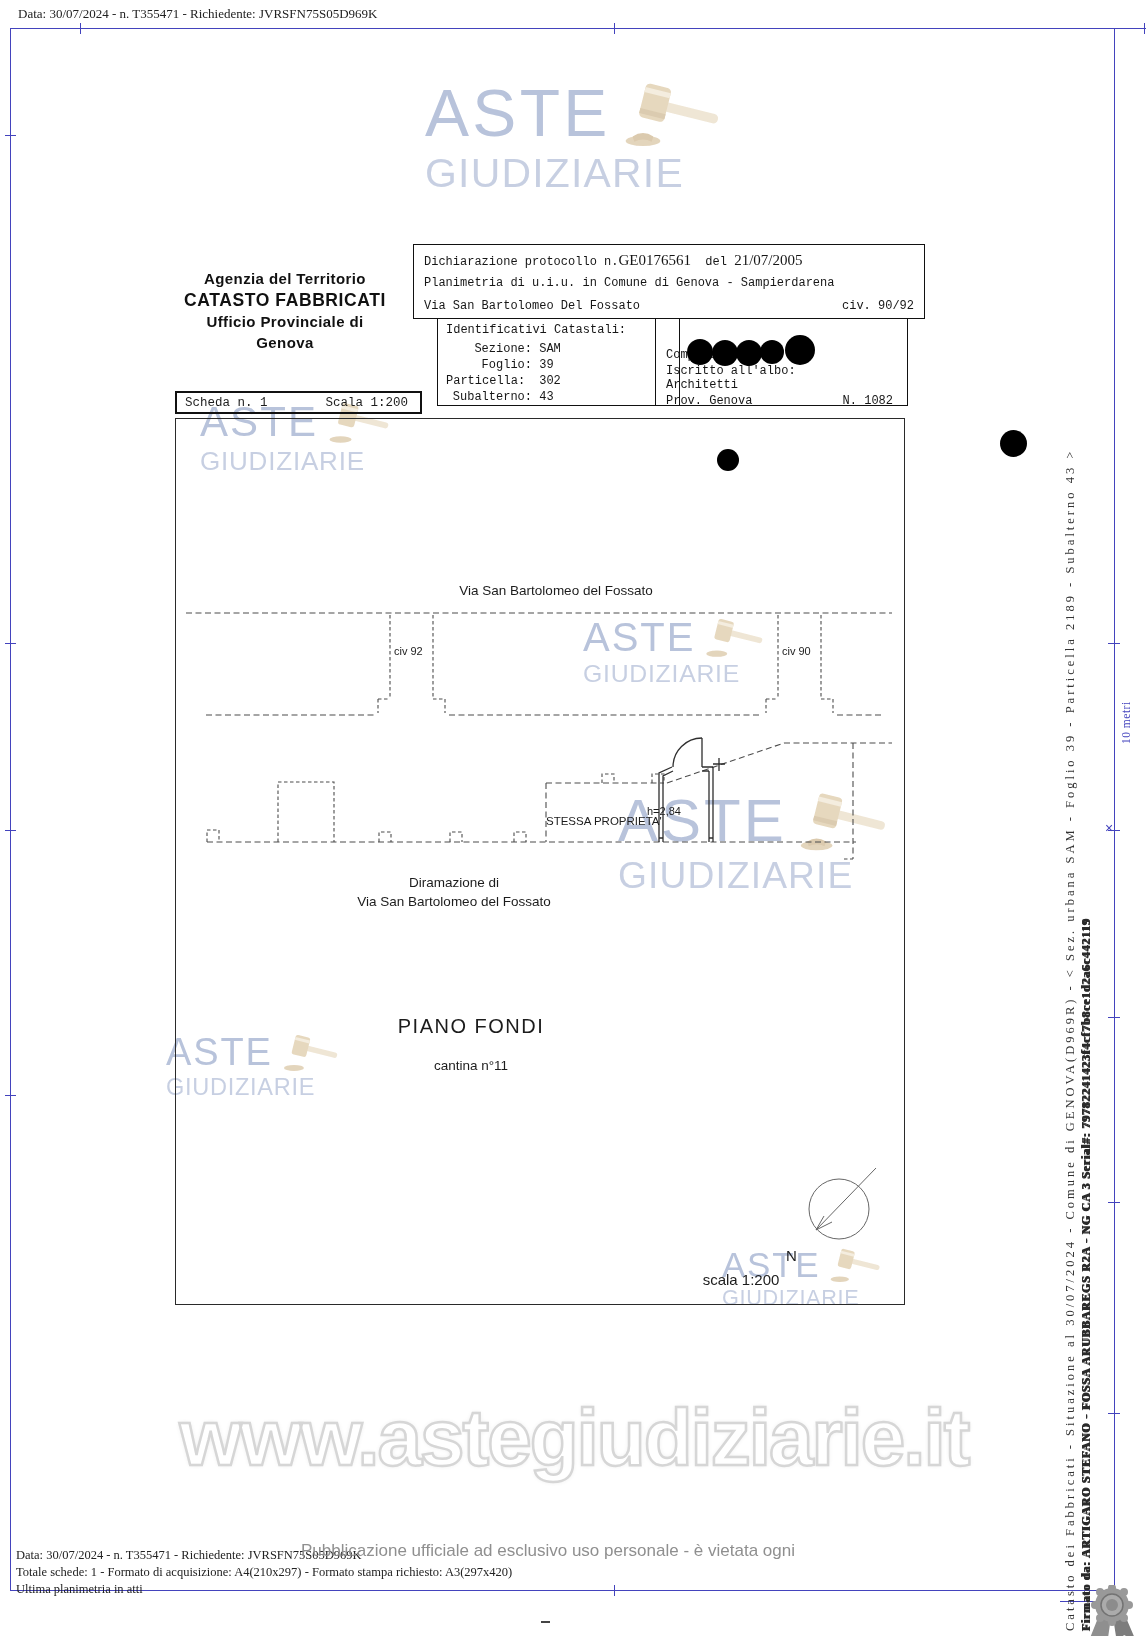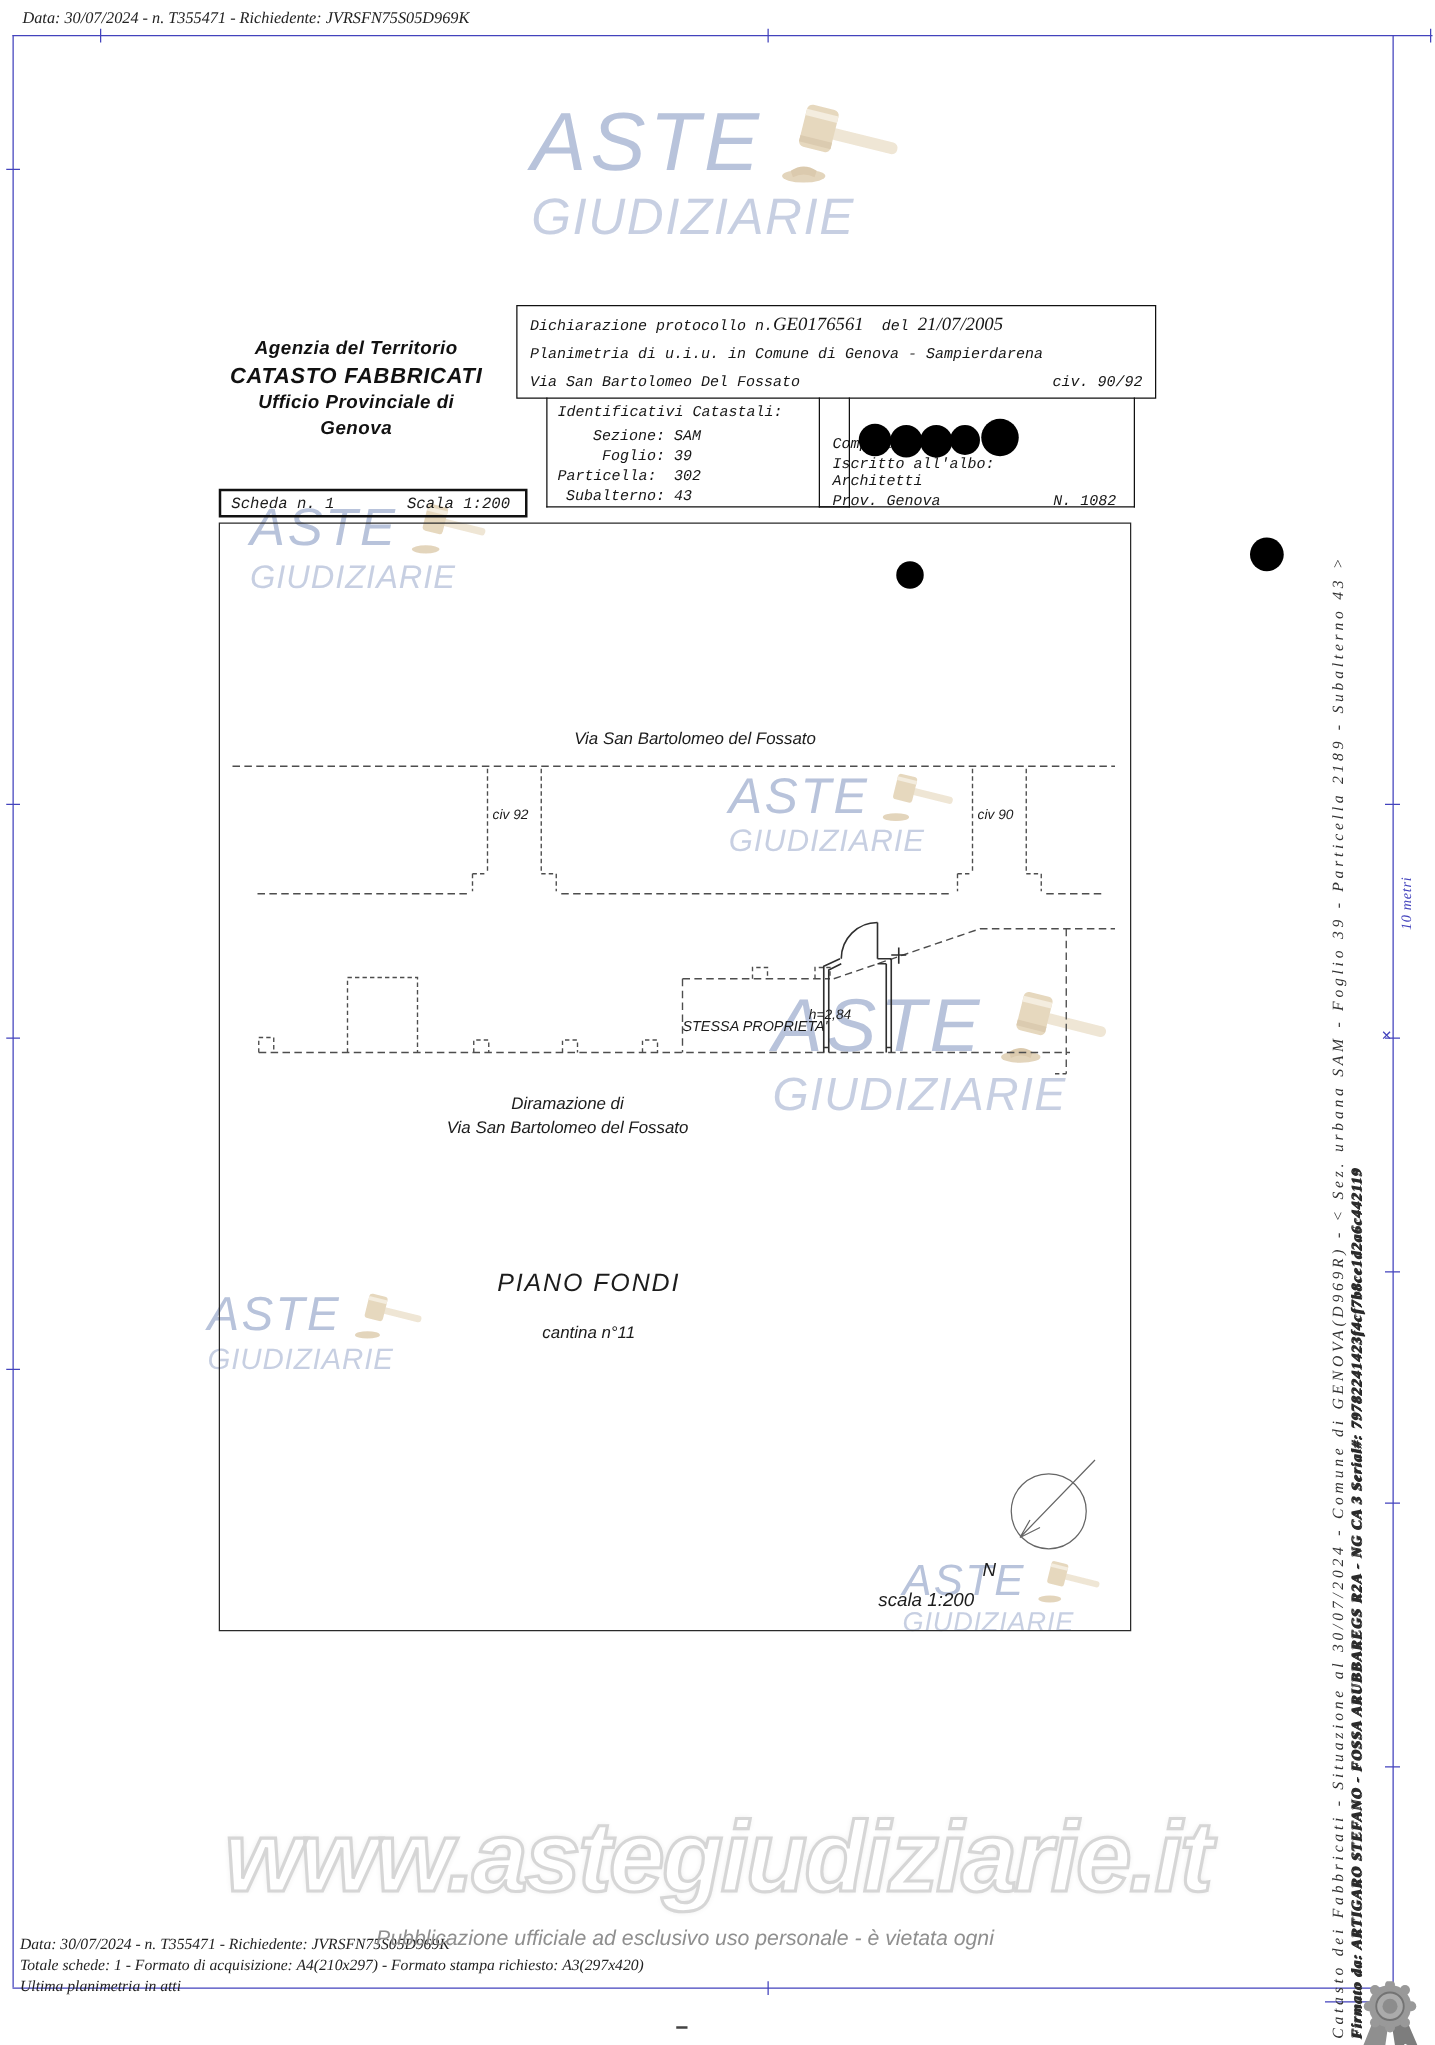--- a/index.html
+++ b/index.html
@@ -1,17 +1,17 @@
 <!DOCTYPE html>
 <html><head>
 <meta charset="utf-8">
 <style>
   html,body{margin:0;padding:0;background:#e8e8e8;}
   #page{position:relative;width:1148px;height:1636px;background:#ffffff;overflow:hidden;
-        font-family:"Liberation Sans",sans-serif;color:#1c1c1c;font-style:italic;}
+        font-family:"Liberation Sans",sans-serif;color:#1c1c1c;}
   .abs{position:absolute;}
   .serif{font-family:"Liberation Serif",serif;}
   .mono{font-family:"Liberation Mono",monospace;}
   
   .blue{background:#4343bd;}
   .bluev{width:1.4px;}
   .blueh{height:1.4px;}
   
   .bx{border:1px solid #111;box-sizing:border-box;background:transparent;}
   .mono12{font-size:12px;line-height:15px;color:#161616;}
@@ -25,21 +25,21 @@
   .dot{position:absolute;background:#000;border-radius:50%;z-index:4;}
   
   .d{fill:none;stroke:#4d4d4d;stroke-width:1.1;stroke-dasharray:6 3.5;}
   .d2{fill:none;stroke:#4d4d4d;stroke-width:1.1;stroke-dasharray:3.5 2.5;}
   .s{fill:none;stroke:#2f2f2f;stroke-width:1.3;}
   .cmp{fill:none;stroke:#666;stroke-width:1;}
   .pt{fill:#1c1c1c;font-family:"Liberation Sans",sans-serif;}
   .rot{transform:rotate(-90deg);transform-origin:0 0;white-space:nowrap;}
   .garbled{font-weight:bold;text-shadow:.8px 0 0 currentColor,-.6px .4px 0 currentColor;}
   .url-wm{font-size:80px;font-weight:bold;letter-spacing:-2px;color:#ffffff;
-          -webkit-text-stroke:2.5px #d6d6d6;text-shadow:0 0 5px rgba(0,0,0,.10);margin-top:48px;}
+          -webkit-text-stroke:2.5px #d6d6d6;text-shadow:0 0 5px rgba(0,0,0,.10);}
   .legal{color:#8f8f8f;font-size:17px;}
 </style>
 </head>
 <body>
 
 <div id="page">
 
   <div class="abs serif content" style="left:18px;top:6px;font-size:13px;color:#222;">Data: 30/07/2024 - n. T355471 - Richiedente: JVRSFN75S05D969K</div>
 
   <div>

